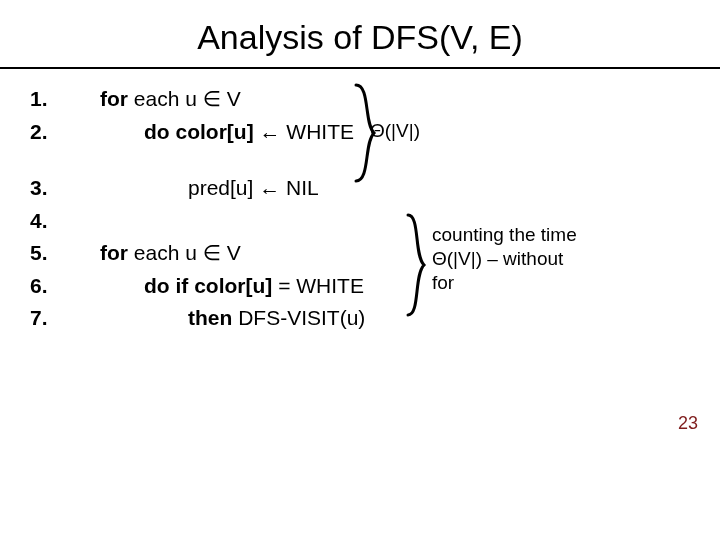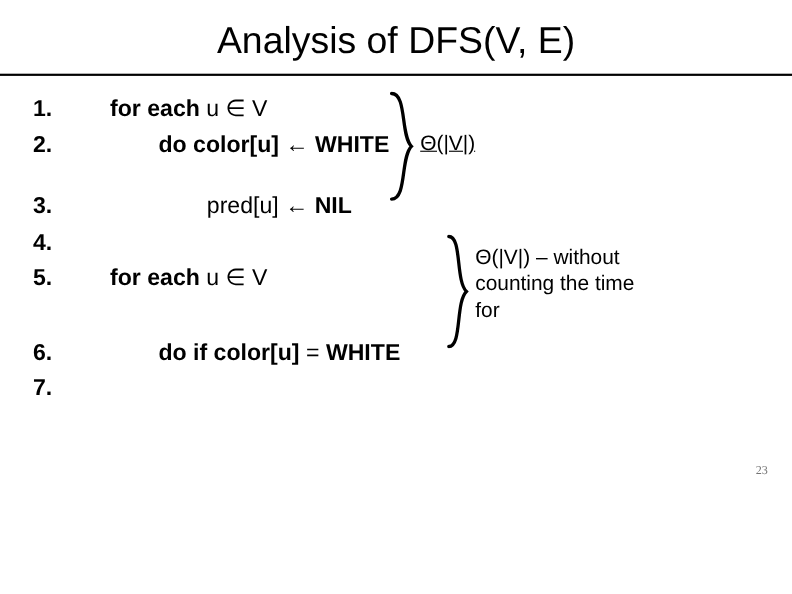--- a/index.html
+++ b/index.html
@@ -45,41 +45,40 @@
     width: 70px;
     font-weight: bold;
     font-family: "Comic Sans MS", "Arial", sans-serif;
   }
   .code {
     font-family: "Comic Sans MS", "Arial", sans-serif;
     white-space: pre;
   }
   .code .plain {
     font-family: Arial, sans-serif;
-    font-weight: bold;
+    font-weight: normal;
   }
   .bold { font-weight: bold; }
   
   .brace {
     position: absolute;
     pointer-events: none;
   }
   .annot {
     position: absolute;
     font-family: Arial, sans-serif;
     font-size: 19px;
     line-height: 1.25;
   }
   .pagenum {
     position: absolute;
     right: 22px;
     bottom: 14px;
-    font-size: 11px;
-    color: #737373;
-    font-family: Liberation Serif, serif;
+    font-size: 18px;
+    color: #7f1d1d;
   }
 </style>
 </head>
 <body>
 
 <div class="slide">
   <div class="title">Analysis of DFS(V, E)</div>
   <hr class="hr">
 
   <div class="body">
@@ -99,37 +98,38 @@
         </div>
         <div class="line">
           <span class="num">4.</span>
         </div>
         <div class="line">
           <span class="num">5.</span>
           <span class="code" style="padding-left: 0px;"><span class="bold">for</span> <span class="plain">each</span> u ∈ V</span>
         </div>
         <div class="line">
           <span class="num">6.</span>
-          <span class="code" style="padding-left: 44px; margin-top: 35px;"><span class="bold">do if color[u]</span> = <span class="plain">WHITE</span></span>
+          <span class="code" style="padding-left: 44px;"><span class="bold">do if color[u]</span> = <span class="plain">WHITE</span></span>
         </div>
         <div class="line">
           <span class="num">7.</span>
+          <span class="code" style="padding-left: 88px;"><span class="bold">then</span> <span class="plain">DFS-VISIT(u)</span></span>
         </div>
       </div>
 
     <svg class="brace" style="left:352px; top:0px; width:28px; height:100px;" viewBox="0 0 28 100">
       <path d="M4 2 C18 2 12 40 22 50 C12 60 18 98 4 98" stroke="#000" stroke-width="3" fill="none" stroke-linecap="round"></path>
     </svg>
-    <div class="annot" style="left:382px; top:36px;text-decoration:underline;">Θ(|V|)</div>
+    <div class="annot" style="left:370px; top:36px;">Θ(|V|)</div>
 
     <svg class="brace" style="left:404px; top:130px; width:26px; height:104px;" viewBox="0 0 26 104">
       <path d="M4 2 C16 2 10 42 20 52 C10 62 16 102 4 102" stroke="#000" stroke-width="3" fill="none" stroke-linecap="round"></path>
     </svg>
     <div class="annot" style="left:432px; top:140px;">
+      <div>counting the time</div>
       <div>Θ(|V|) – without</div>
-      <div>counting the time</div>
       <div>for</div>
     </div>
 
   </div>
 
   <div class="pagenum">23</div>
 </div>
 
 </body></html>

